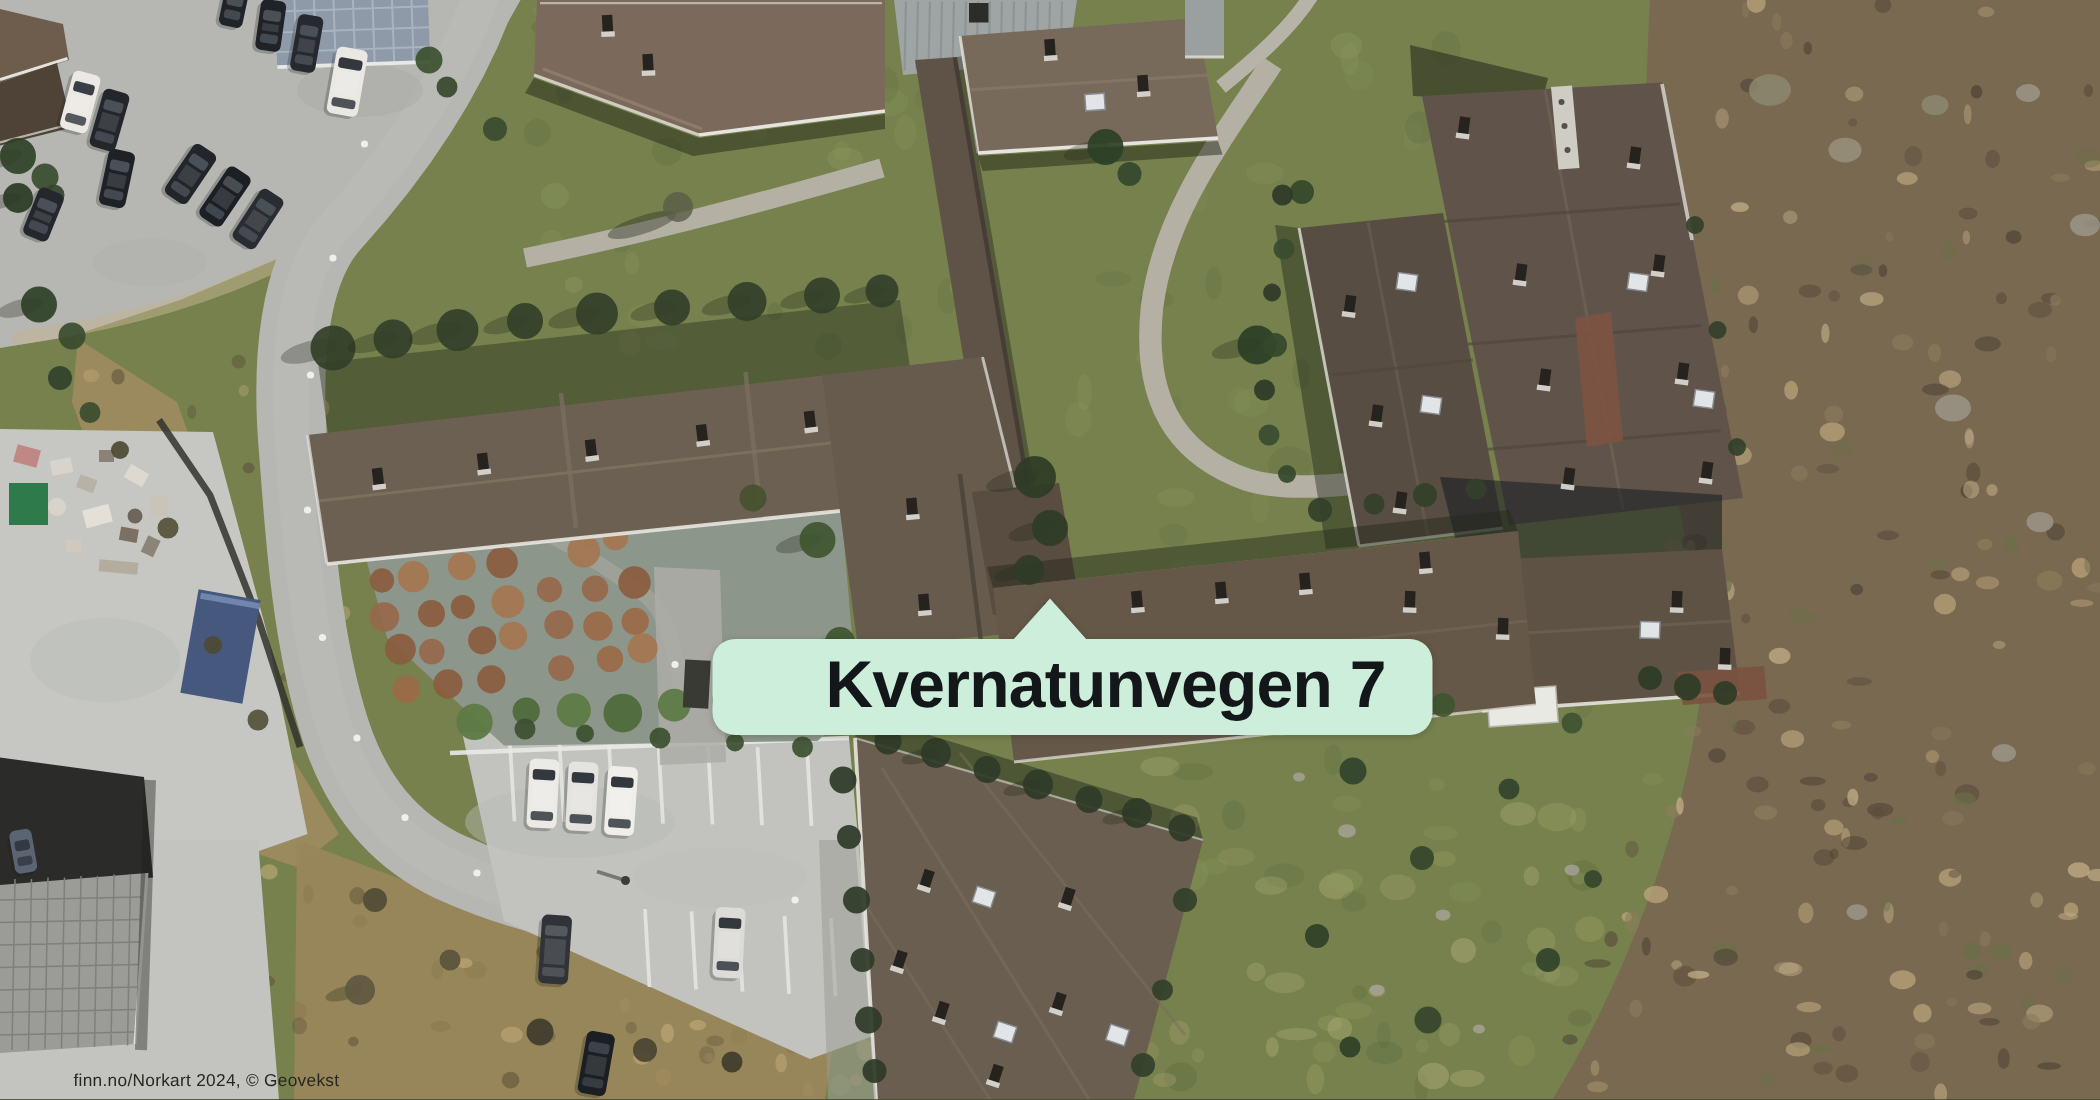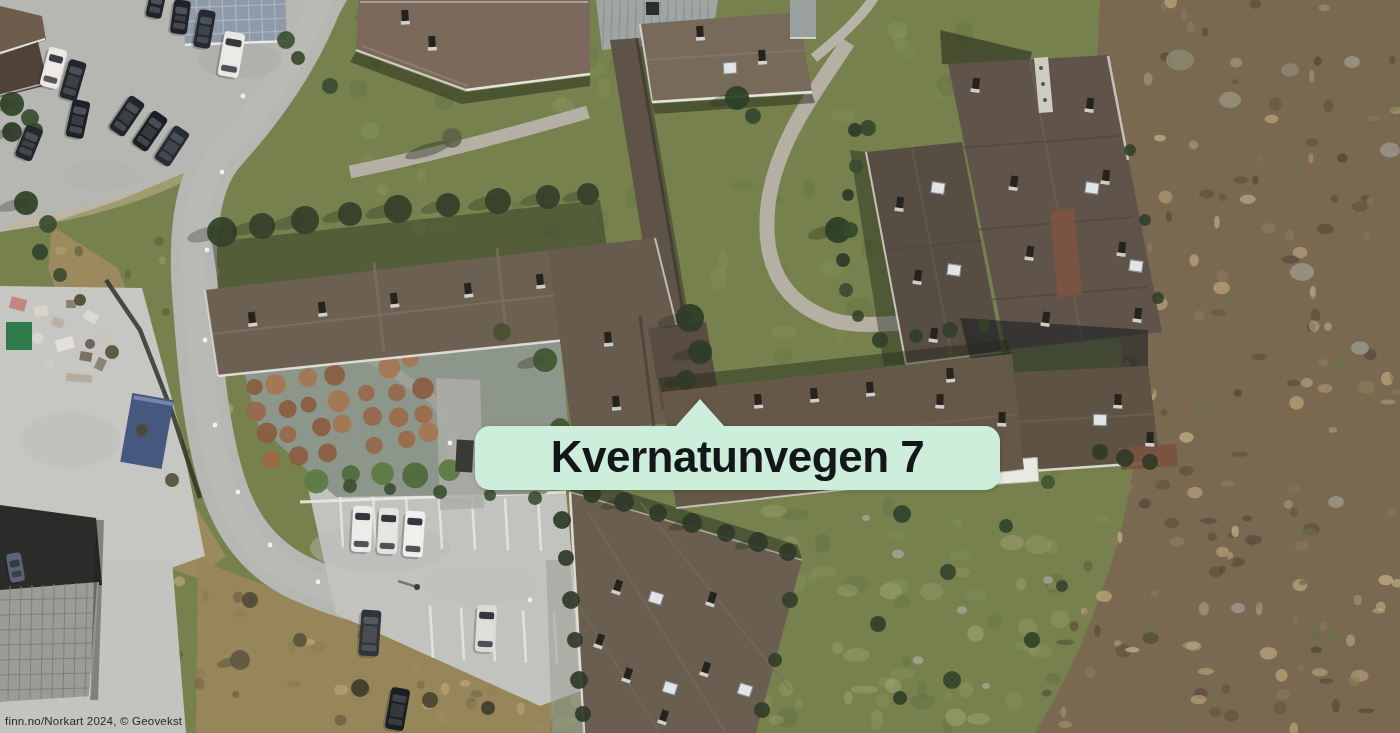--- a/index.html
+++ b/index.html
@@ -3,25 +3,26 @@
 <meta charset="utf-8">
 <style>
   html,body{margin:0;padding:0;background:#1d1d1d;}
   .viewport{
     position:relative;width:1400px;height:733px;overflow:hidden;
     font-family:"Liberation Sans","DejaVu Sans",sans-serif;
     background:#76814d;
   }
   .viewport svg{position:absolute;left:0;top:0;display:block;}
   .addr-label{
-    position:absolute;left:475px;top:426px;width:525px;height:64px;
+    position:absolute;left:475px;top:426px;width:436px;height:64px;
     background:#cdeeda;border-radius:15px;
     display:flex;align-items:center;justify-content:center;
     filter:drop-shadow(0 1px 2px rgba(0,0,0,.18));
     z-index:20;
+    padding-left:44px;
   }
   .addr-label span{
     font-size:44px;font-weight:600;color:#14171a;letter-spacing:-.5px;
     white-space:nowrap;line-height:1;padding-bottom:3px;
   }
   .addr-arrow{
     position:absolute;left:200px;top:-27px;width:0;height:0;
     border-left:25px solid transparent;border-right:25px solid transparent;
     border-bottom:28px solid #cdeeda;
   }
@@ -1171,14 +1172,14 @@
           <circle cx="530" cy="600" r="2.4" fill="#f2f2ee" opacity="0.95"></circle>
         </g>
   </g>
 </svg>
 
   <div class="addr-label" style="background: rgb(205, 238, 218);">
     <div class="addr-arrow" style="border-bottom-color: rgb(205, 238, 218);"></div>
     <span style="color: rgb(20, 23, 26);">Kvernatunvegen 7</span>
   </div>
 
-  <div class="attribution" style="color: rgb(39, 39, 31);">finn.no/Norkart 2024, © Geovekst</div>
+  <div class="attribution" style="color: rgb(39, 39, 31); margin-left: 44px;">finn.no/Norkart 2024, © Geovekst</div>
 </div>
 
 </body></html>

